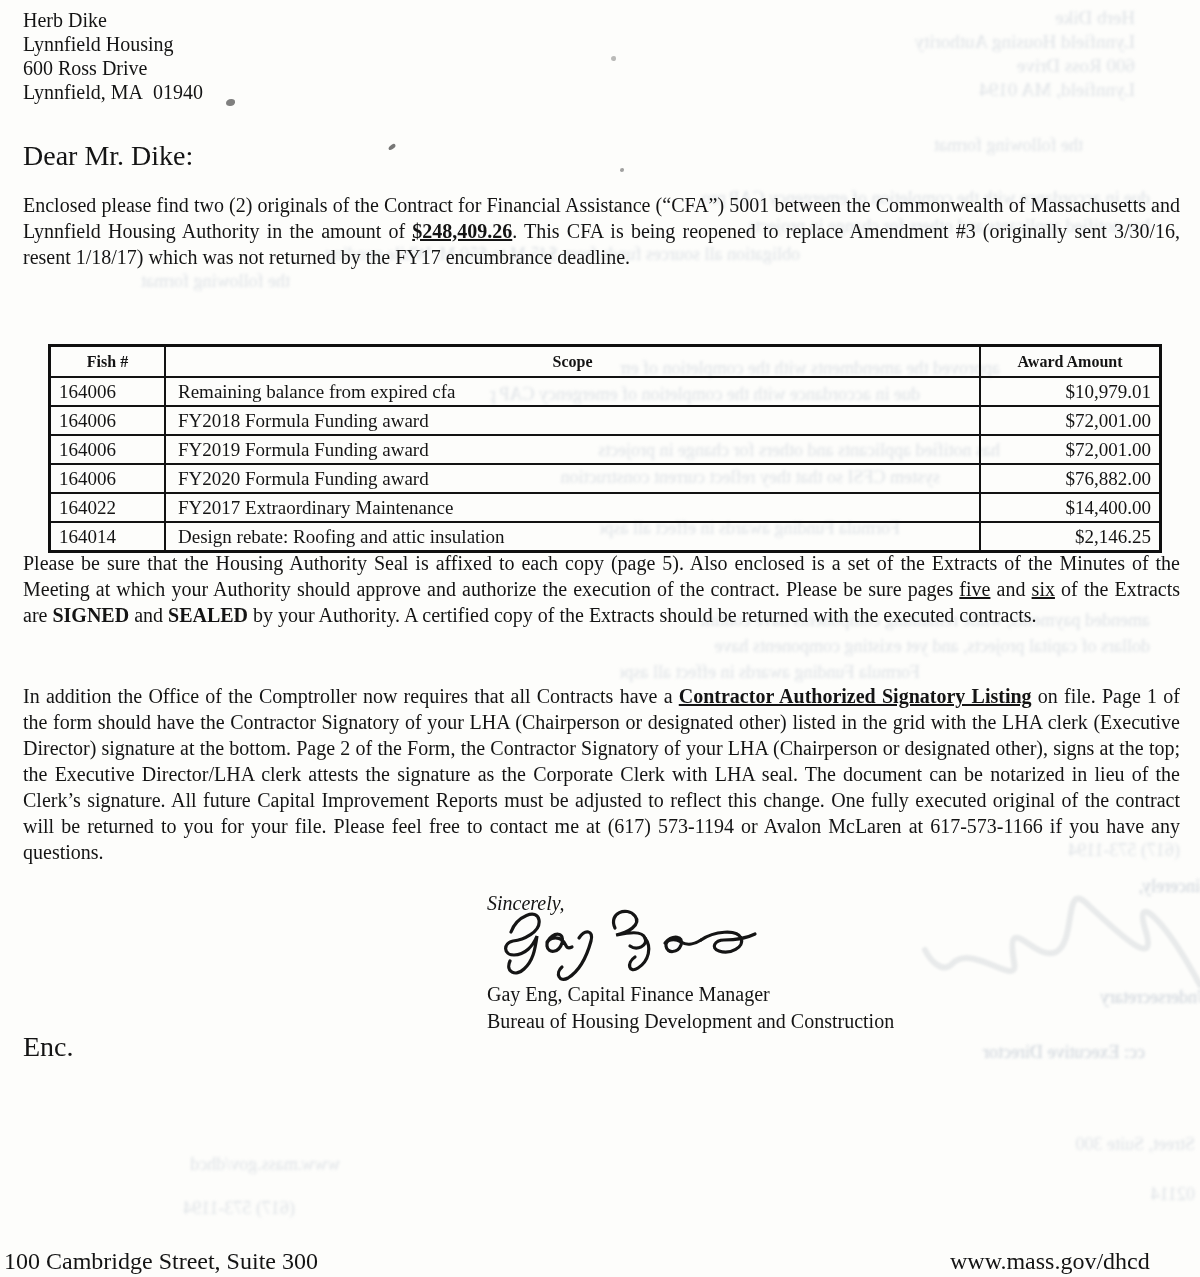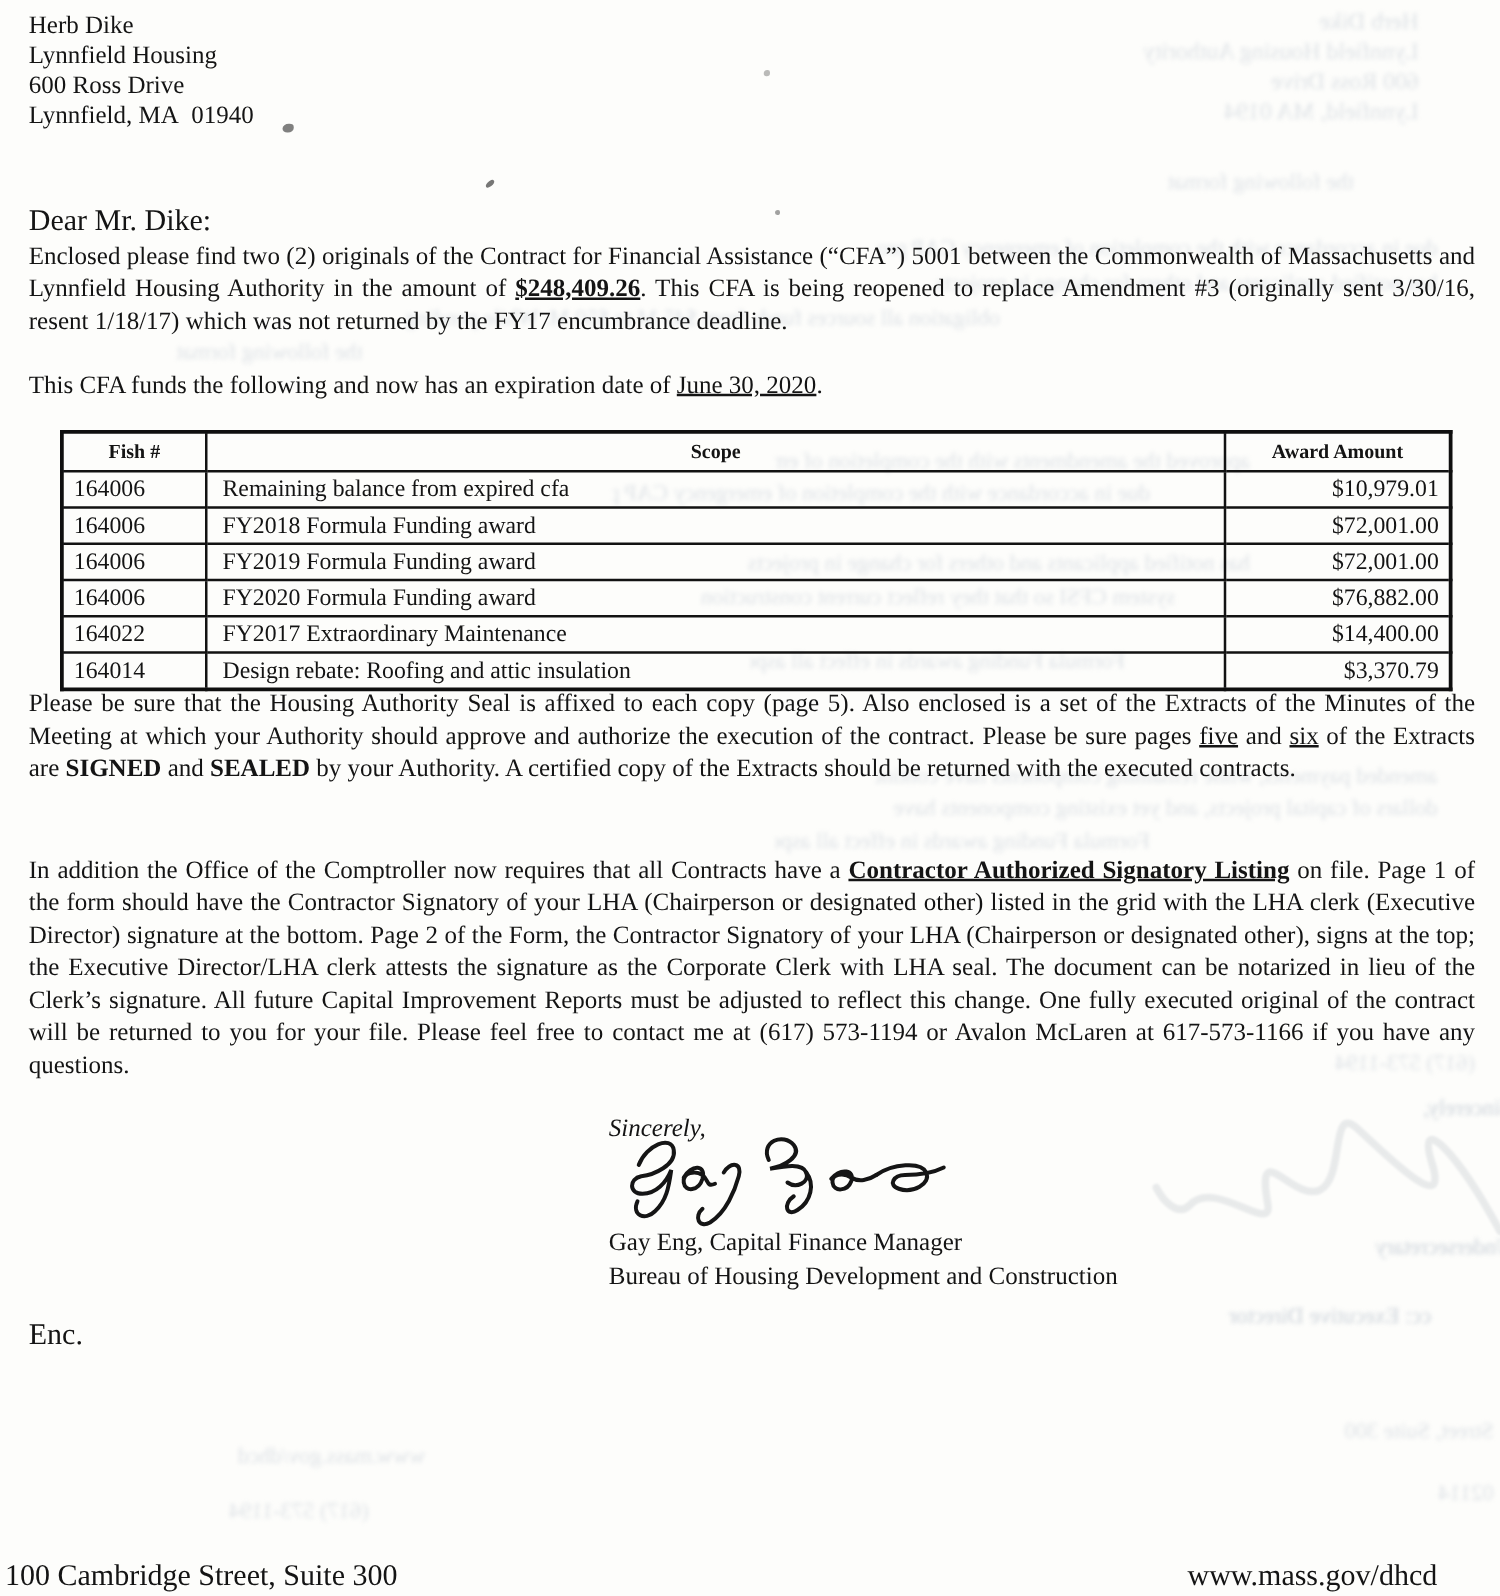--- a/index.html
+++ b/index.html
@@ -3,21 +3,21 @@
 <meta charset="utf-8">
 <style>
   html,body{margin:0;padding:0;background:#ffffff;}
   .page{
     position:relative;width:1200px;height:1277px;background:#fdfdfb;
     overflow:hidden;font-family:"Liberation Serif",serif;color:#141414;
   }
   .abs{position:absolute;margin:0;}
   
   .addr-line{font-size:20px;line-height:24px;}
-  .salutation{font-size:24px;margin-top:24px;}
+  .salutation{font-size:28px;}
   .para{
     position:absolute;left:23px;width:1157px;margin:0;
     font-size:20px;line-height:26px;text-align:justify;
   }
   .seg-b{font-weight:bold;}
   .seg-u{text-decoration:underline;}
   .seg-bu{font-weight:bold;text-decoration:underline;}
   
   table.cfa{
     position:absolute;left:48px;top:344px;width:1114px;
@@ -78,21 +78,20 @@
 
   <p class="abs salutation" style="left:23px;top:140px;">Dear Mr. Dike:</p>
 
   <p class="ghost light" style="left:700px;top:186px;width:450px;">due in accordance with the completion of emergency CAP projects and the</p>
   <p class="ghost light" style="left:740px;top:214px;width:410px;">has notified applicants and others for change in projects</p>
   <p class="ghost light" style="left:320px;top:242px;width:480px;">obligation all sources funds from $45 M to $50 M. While pending</p>
   <p class="ghost light" style="left:40px;top:269px;width:250px;">the following format</p>
 
   <p class="para" style="top:192px;"><span>Enclosed please find two (2) originals of the Contract for Financial Assistance (“CFA”) 5001 between the Commonwealth of Massachusetts and Lynnfield Housing Authority in the amount of </span><span class="seg-bu">$248,409.26</span><span>. This CFA is being reopened to replace Amendment #3 (originally sent 3/30/16, resent 1/18/17) which was not returned by the FY17 encumbrance deadline.</span></p>
 
-  <p class="para" style="top:295px;"><span>This CFA funds the following and now has an expiration date of </span><span class="seg-u">June 30, 2020</span><span>.</span></p>
 
   <p class="ghost light" style="left:620px;top:356px;width:380px;">approved the amendments with the completion of emergency</p>
   <p class="ghost light" style="left:490px;top:382px;width:430px;">due in accordance with the completion of emergency CAP projects and the</p>
   <p class="ghost light" style="left:580px;top:438px;width:420px;">has notified applicants and others for change in projects</p>
   <p class="ghost light" style="left:560px;top:465px;width:380px;">system CFSI so that they reflect current construction amounts</p>
   <p class="ghost light" style="left:600px;top:516px;width:300px;">Formula Funding awards in effect all aspects</p>
 
   <table class="cfa">
     <thead>
       <tr>
@@ -123,21 +122,21 @@
           <td class="col2 colw2">$76,882.00</td>
         </tr>
         <tr>
           <td class="col0 colw0">164022</td>
           <td class="col1">FY2017 Extraordinary Maintenance</td>
           <td class="col2 colw2">$14,400.00</td>
         </tr>
         <tr>
           <td class="col0 colw0">164014</td>
           <td class="col1">Design rebate:  Roofing and attic insulation</td>
-          <td class="col2 colw2">$3,370.79</td>
+          <td class="col2 colw2">$2,146.25</td>
         </tr>
       </tbody>
   </table>
 
   <p class="ghost light" style="left:700px;top:608px;width:450px;">amended payments, while remaining components have continued to expire. All of these</p>
   <p class="ghost light" style="left:620px;top:634px;width:530px;">dollars of capital projects, and yet existing components have</p>
   <p class="ghost light" style="left:620px;top:660px;width:300px;">Formula Funding awards in effect all aspects</p>
 
   <p class="para" style="top:550px;"><span>Please be sure that the Housing Authority Seal is affixed to each copy (page 5). Also enclosed is a set of the Extracts of the Minutes of the Meeting at which your Authority should approve and authorize the execution of the contract. Please be sure pages </span><span class="seg-u">five</span><span> and </span><span class="seg-u">six</span><span> of the Extracts are </span><span class="seg-b">SIGNED</span><span> and </span><span class="seg-b">SEALED</span><span> by your Authority. A certified copy of the Extracts should be returned with the executed contracts.</span></p>
 

